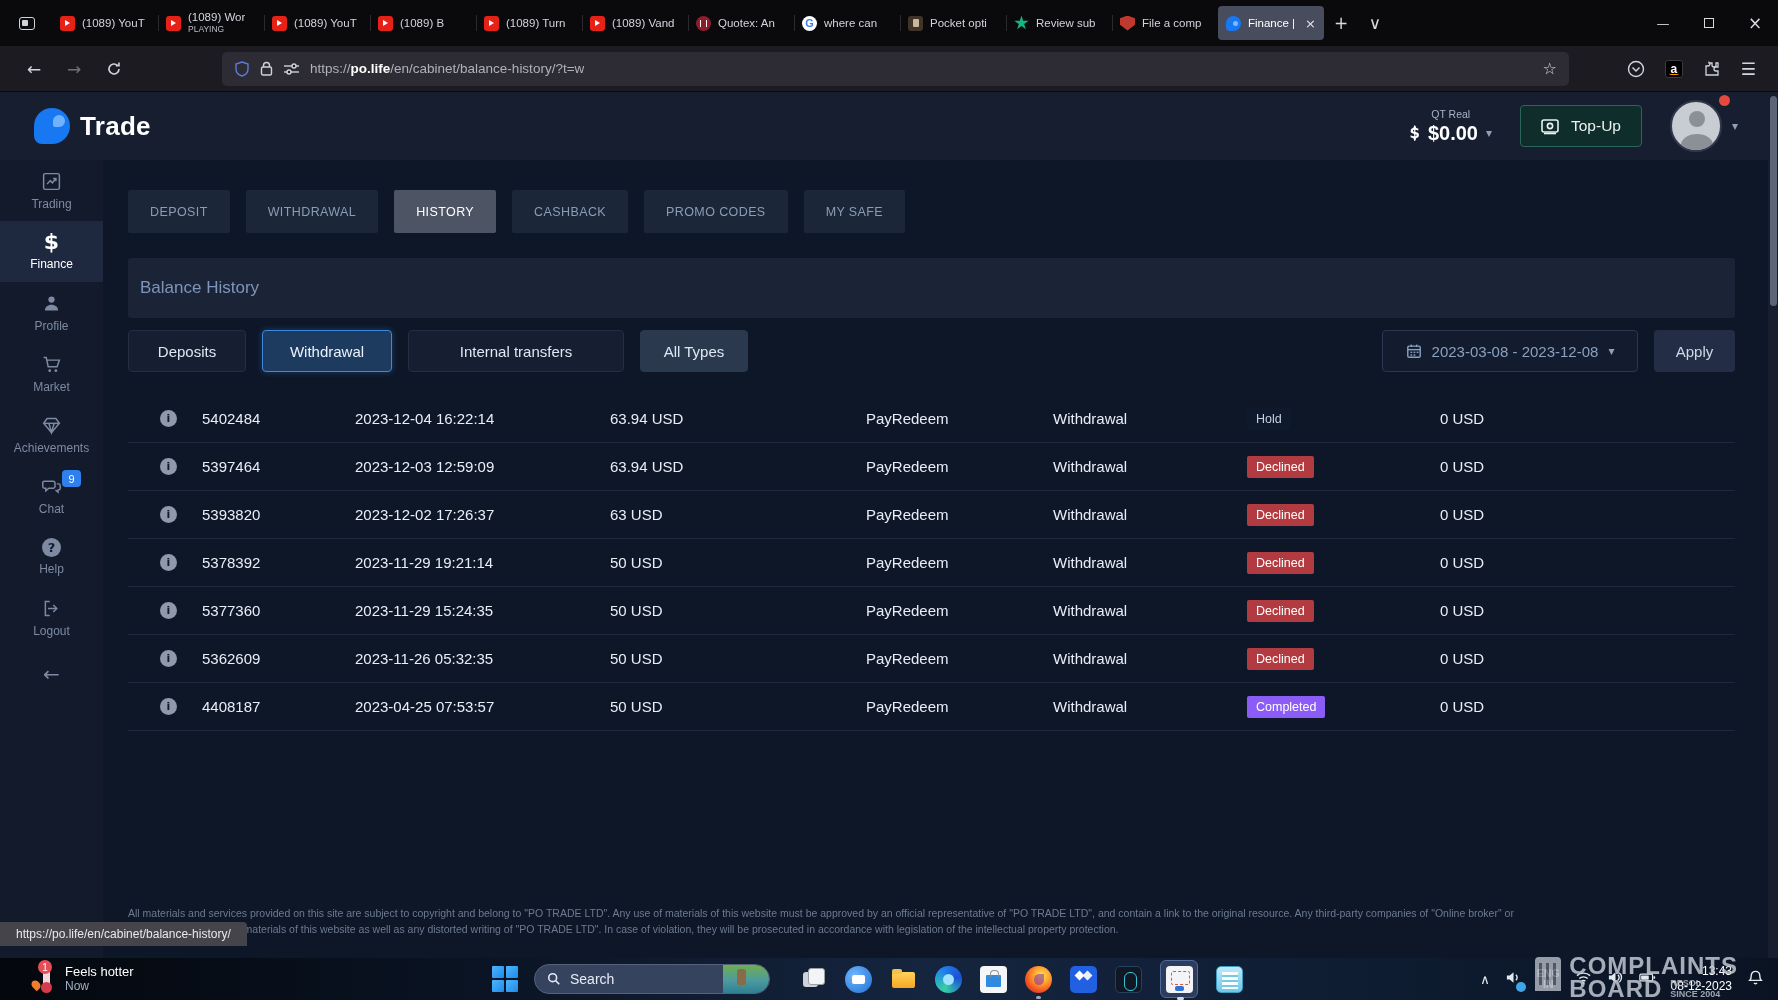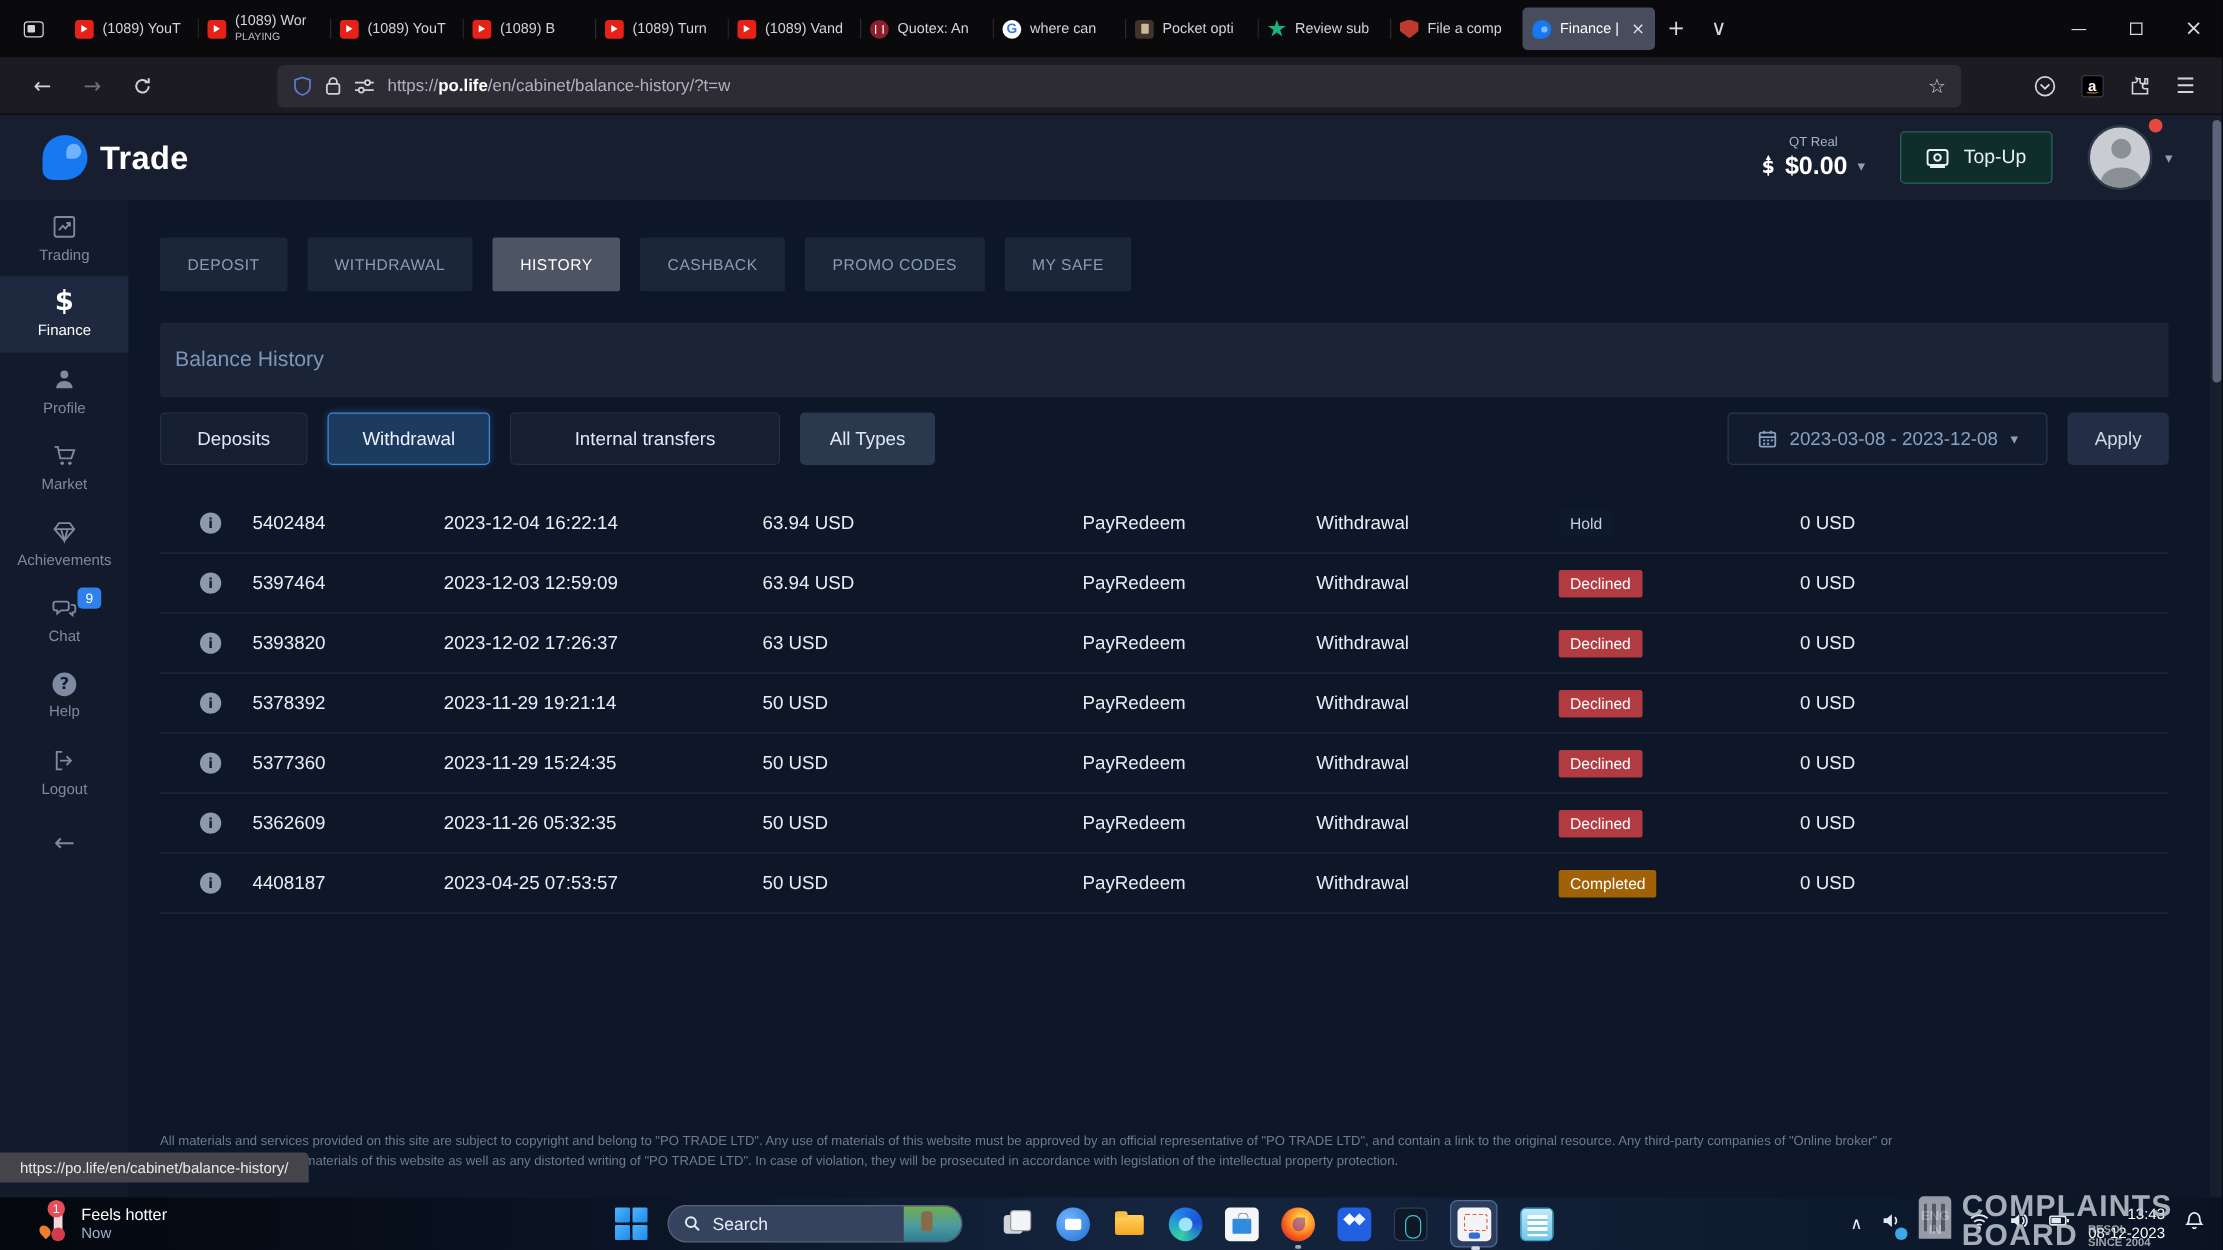--- a/index.html
+++ b/index.html
@@ -96,21 +96,21 @@
   .applybtn { position:absolute; top:0; right:0; width:81px; height:42px; background:#232e46; border-radius:4px; display:flex; align-items:center; justify-content:center; color:#cdd8e8; font-size:15px; }
 
   .tablewrap { position:absolute; top:235px; left:0; right:0; }
   .t-head, .t-row { display:grid; grid-template-columns:74px 153px 255px 256px 187px 194px 193px 1fr; align-items:center; }
   .t-head { height:36px; color:#5b6a84; font-size:13.5px; border-bottom:1px solid #202b40; }
   .t-row { height:48px; color:#e9eef6; font-size:15px; border-bottom:1px solid #1e293d; }
   .info-ic { width:17px; height:17px; margin-left:32px; border-radius:50%; background:#8e99ab; color:#131b2c; font-size:11px; font-weight:bold; display:flex; align-items:center; justify-content:center; font-style:normal; }
   .status-badge { display:inline-block; justify-self:start; padding:4px 9px; border-radius:2px; font-size:12.5px; }
   .st-hold { background:#0e192c; color:#c6d1e2; }
   .st-declined { background:#b23b41; color:#fff; }
-  .st-completed { background:#a16207; color:#fff; }
+  .st-completed { background:#8b5cf6; color:#fff; }
 
   .pfooter { position:absolute; left:0; right:0; top:745px; color:#6d7a90; font-size:10.5px; line-height:16px; }
 
   
   .status-tip { position:absolute; left:0; top:922px; height:24px; background:#44444a; color:#e9e9ec; font-size:12px; display:flex; align-items:center; padding:0 16px; border-radius:0 4px 0 0; z-index:6; }
 
   
   .scrollbar { position:absolute; right:0; top:92px; bottom:42px; width:10px; background:#171e2d; z-index:2; }
   .scrollthumb { position:absolute; right:1px; top:4px; width:7px; height:210px; background:#5c6578; border-radius:4px; }
 

